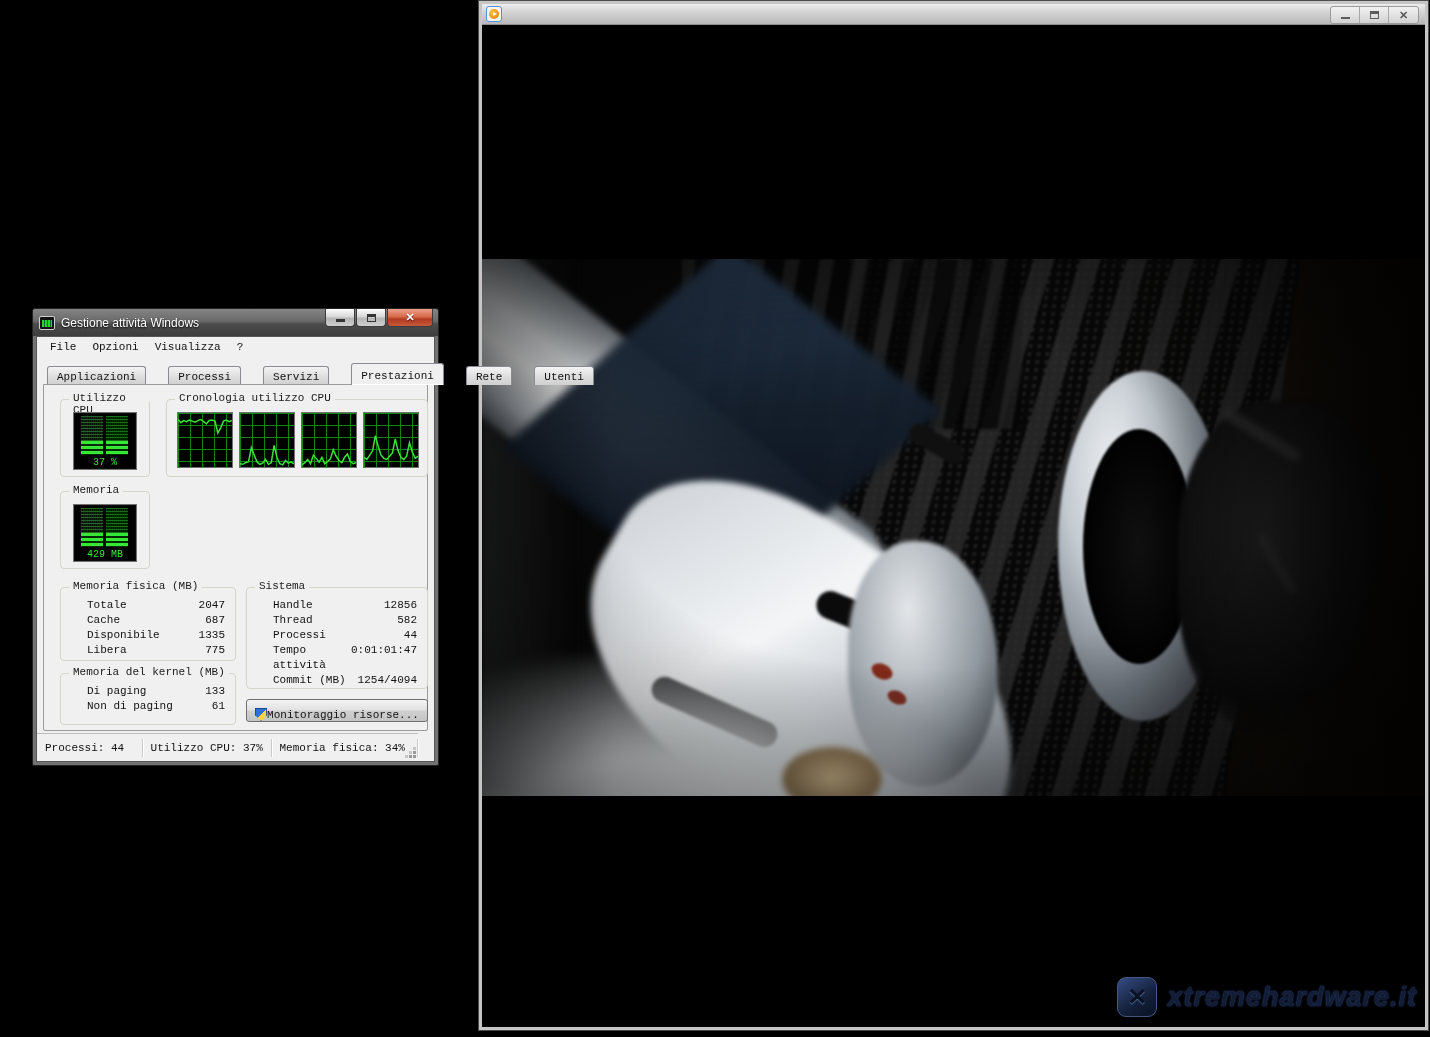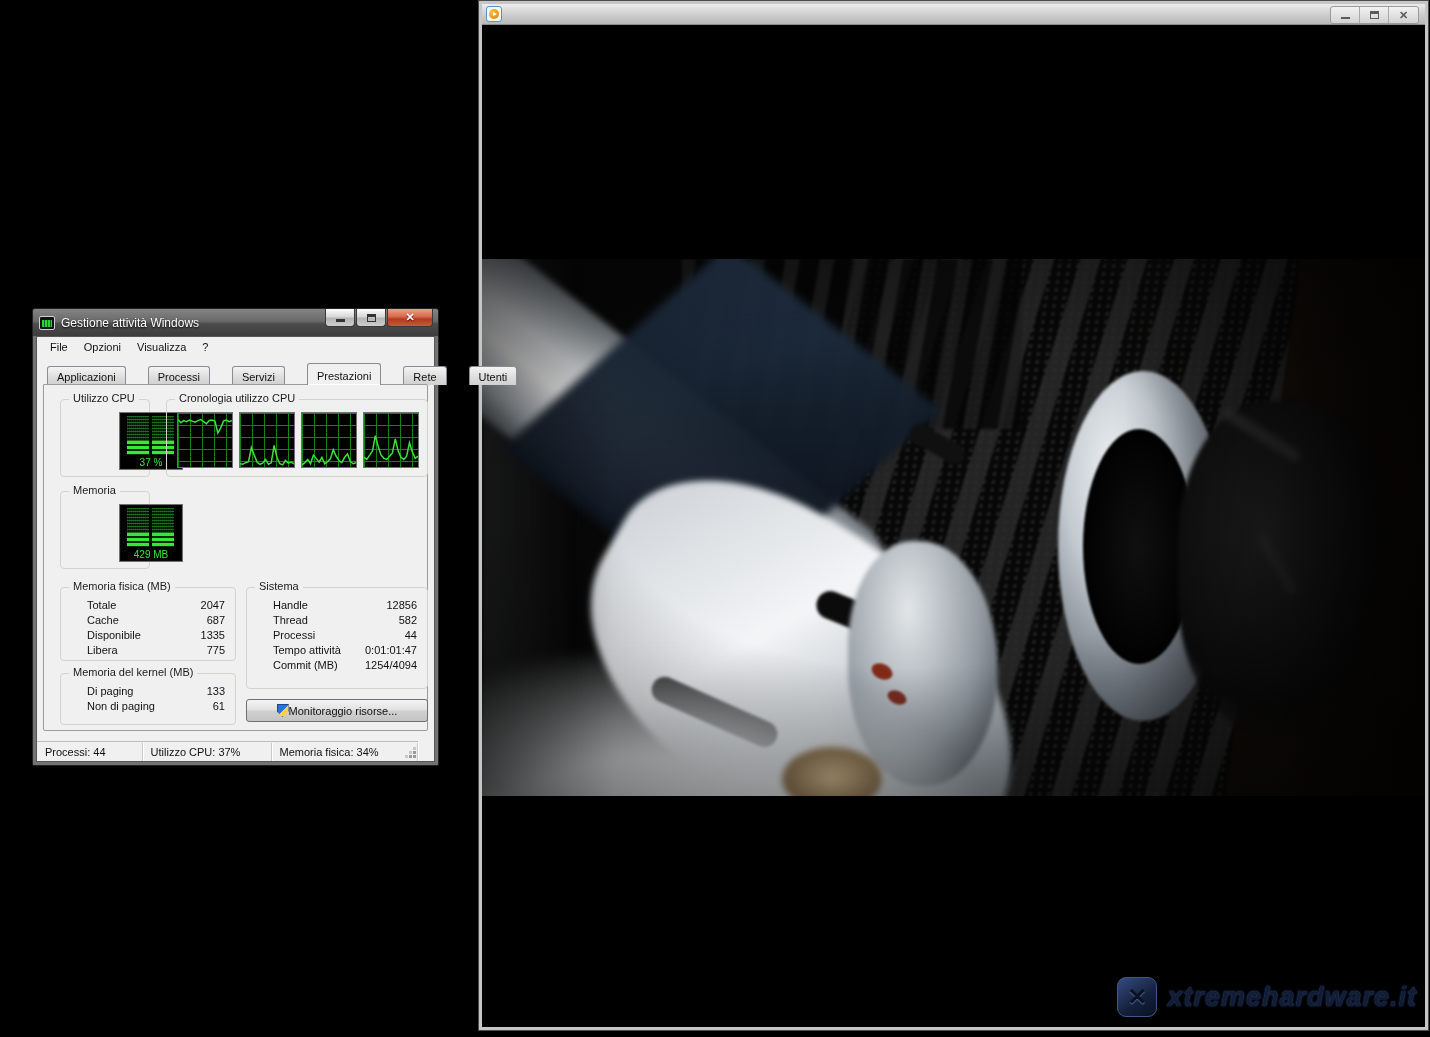--- a/index.html
+++ b/index.html
@@ -21,21 +21,21 @@
       background:repeating-linear-gradient(to right,#27d427 0 2px,#063 2px 3px);}
   .tm-caption-btns{position:absolute;right:5px;top:0;display:flex;}
   .cbtn{height:18px;border:1px solid #3a3a3a;border-top:none;display:flex;align-items:center;
       justify-content:center;border-radius:0 0 4px 4px;margin-left:1px;}
   .cbtn.min,.cbtn.max{width:30px;background:linear-gradient(#fdfdfd,#d8d8d8 45%,#b5b5b5 55%,#cfcfcf);}
   .cbtn.close{width:46px;background:linear-gradient(#eda08b,#d66a4b 45%,#b23a20 60%,#c85b3c);}
   .glyph-min{width:9px;height:3px;background:#333;margin-top:6px;}
   .glyph-max{width:9px;height:8px;border:1px solid #333;box-shadow:inset 0 2px 0 #333;background:#fff0;}
   .glyph-x{color:#fff;font-size:11px;font-weight:bold;text-shadow:0 1px 1px #501;line-height:1;}
   .tm-inner{position:absolute;left:3px;right:3px;top:27px;bottom:3px;background:#f0f0f0;
-      border:1px solid #565656;}
+      border:1px solid #565656;font-family:Liberation Mono, monospace;}
   .tm-menubar{position:absolute;left:0;right:0;top:0;height:20px;background:#f0f0f0;
       border-bottom:1px solid #f0f0f0;display:flex;align-items:center;padding-left:6px;gap:2px;}
   .menu-item{padding:2px 7px;color:#111;}
   
   .tm-tabs{position:absolute;left:10px;right:10px;top:26px;height:22px;display:flex;align-items:flex-end;gap:20px;}
   .tab{height:19px;padding:2px 9px 0;margin-right:2px;border:1px solid #898c95;border-bottom:none;
       border-radius:3px 3px 0 0;background:linear-gradient(#f4f4f4,#dcdcdc 60%,#d0d0d0);color:#111;
       display:flex;align-items:center;}
   .tab.active{height:22px;background:#f0f0f0;position:relative;z-index:2;
       box-shadow:0 -1px 0 #fff inset;}
@@ -47,21 +47,21 @@
   .g-cpu{left:16px;top:14px;width:90px;height:78px;}
   .g-cpuhist{left:122px;top:14px;width:262px;height:78px;}
   .g-mem{left:16px;top:106px;width:90px;height:78px;}
   .g-memhist{left:122px;top:106px;width:262px;height:78px;}
   .g-phys{left:16px;top:202px;width:176px;height:74px;}
   .g-kern{left:16px;top:288px;width:176px;height:52px;}
   .g-sys{left:202px;top:202px;width:182px;height:102px;}
   
   .gauge{position:absolute;left:12px;top:12px;width:64px;height:58px;background:#000;
       border:1px solid #707070;box-shadow:inset 0 0 0 1px #0a0a0a;display:flex;gap:3px;
-      padding:3px 8px 14px 7px;margin-left:46px;}
+      padding:3px 8px 14px 7px;}
   .led-col{flex:1;display:flex;flex-direction:column;}
   .led-dim{flex:1;background-color:#041204;
       background-image:repeating-linear-gradient(to bottom,rgba(35,120,35,.85) 0 1px,transparent 1px 3px),
                        repeating-linear-gradient(to right,rgba(0,50,0,.9) 0 1px,transparent 1px 2px);}
   .led-lit{height:37%;background:repeating-linear-gradient(to bottom,#35e835 0 3px,#052b05 3px 5px);}
   .gauge-value{position:absolute;left:0;right:0;bottom:1px;text-align:center;color:#35e835;
       font-size:10px;}
   
   .graph{position:absolute;background-color:#000;border:1px solid #707070;
       background-image:repeating-linear-gradient(to right,rgba(16,140,16,.95) 0 1px,transparent 1px 12px),
@@ -76,28 +76,28 @@
   .memgraph{left:10px;top:12px;width:242px;height:56px;}
   
   .trows{position:absolute;left:10px;right:10px;top:10px;}
   .trow{display:flex;justify-content:space-between;line-height:15px;}
   .tl{color:#111;margin-left:16px;}
   .tv{color:#111;}
   
   .res-btn{position:absolute;left:202px;top:314px;width:182px;height:23px;
       border:1px solid #707070;border-radius:3px;
       background:linear-gradient(#f4f4f4,#e2e2e2 45%,#cfcfcf 55%,#c4c4c4);
-      display:flex;align-items:center;justify-content:center;color:#111;}
+      display:flex;align-items:flex-end;justify-content:center;color:#111;}
   .shield{width:12px;height:13px;display:inline-block;
       background:linear-gradient(135deg,#2e6fd8 0 50%,#ffd33a 50% 100%);
       background-size:100% 100%;
       clip-path:polygon(0 0,100% 0,100% 55%,50% 100%,0 55%);
       box-shadow:inset 0 0 0 1px rgba(20,60,130,.8);}
   
-  .tm-statusbar{position:absolute;left:0;right:16px;bottom:0;height:20px;background:#f0f0f0;
+  .tm-statusbar{position:absolute;left:0;right:16px;bottom:0;height:28px;background:#f0f0f0;
       border-top:1px solid #bdbdbd;display:flex;align-items:center;justify-content:center;}
   .status-cell{height:18px;display:flex;align-items:center;padding-left:8px;color:#111;
       border-right:1px solid #c9c9c9;box-shadow:1px 0 0 #fff;}
   .sc1{width:108px;}.sc2{width:132px;}.sc3{width:150px;}
   .grip{position:absolute;right:2px;bottom:3px;width:3px;height:3px;background:#9a9a9a;
       box-shadow:-4px 0 0 #9a9a9a,0 -4px 0 #9a9a9a,-8px 0 0 #c6c6c6,0 -8px 0 #c6c6c6,-4px -4px 0 #c6c6c6;}
 
   
   .pw{position:absolute;left:478px;top:0;width:951px;height:1031px;background:#000;
       border:1px solid #4c4c4c;box-shadow:inset 0 0 0 3px #c6c6c6;}

